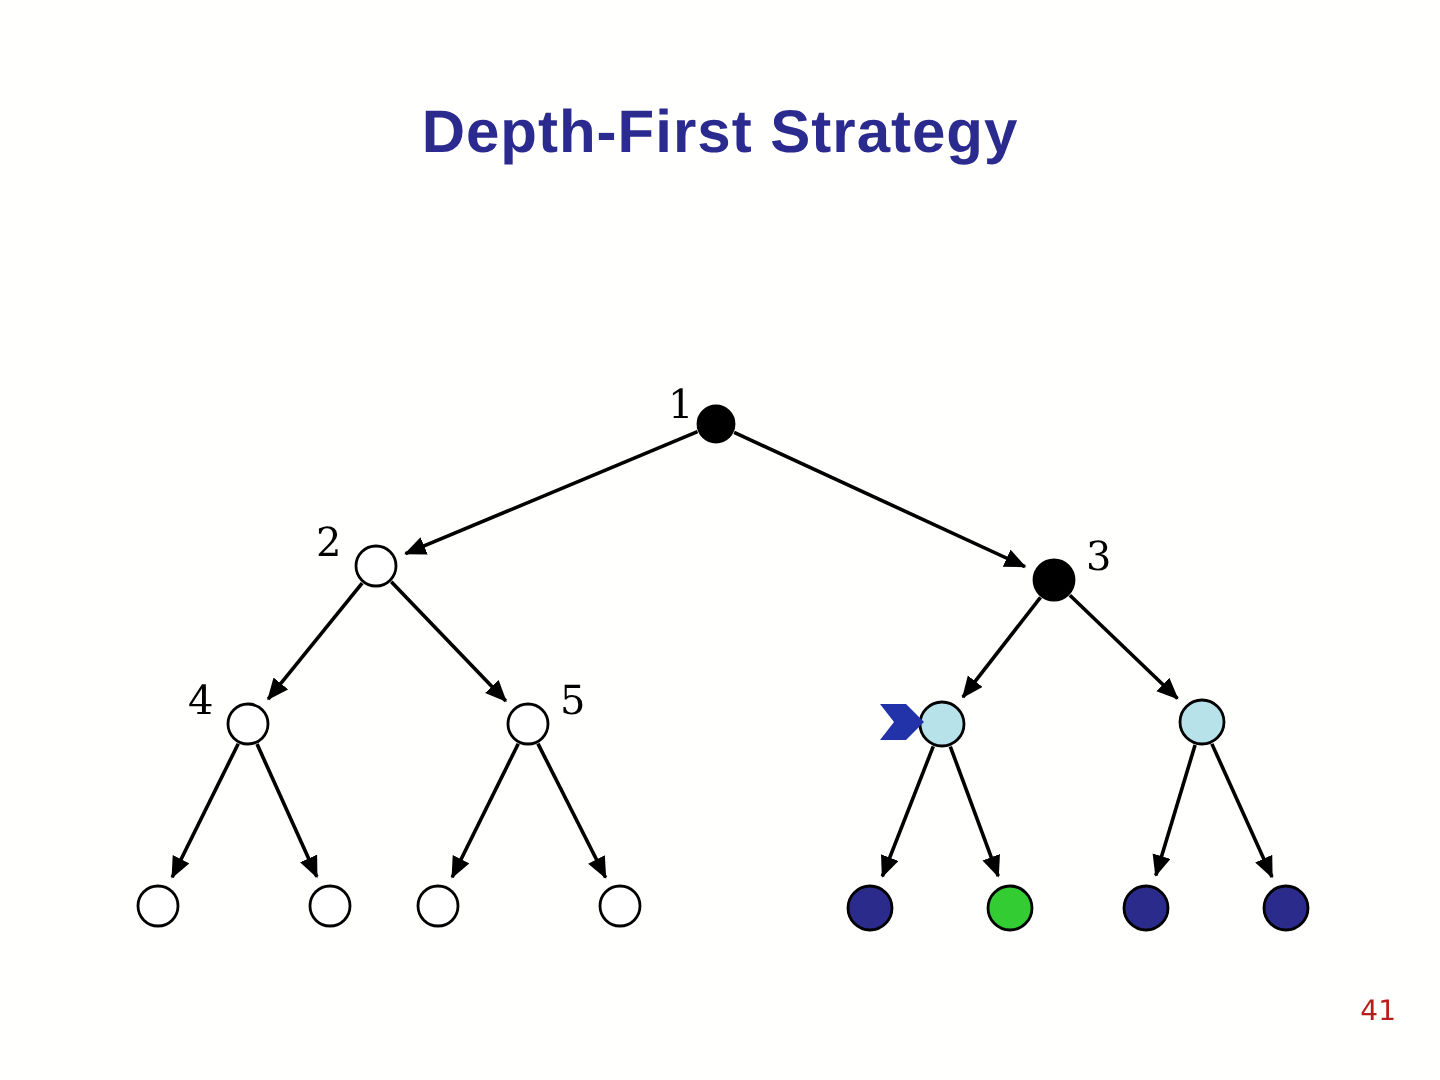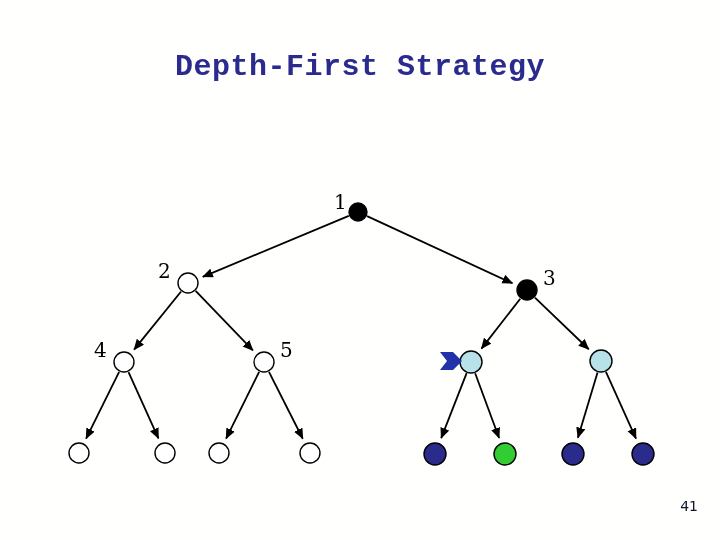--- a/index.html
+++ b/index.html
@@ -14,21 +14,21 @@
     background: #fffffd;
     overflow: hidden;
     font-family: "DejaVu Sans", sans-serif;
   }
   #title {
     position: absolute;
     left: 0;
     top: 50px;
     width: 720px;
     text-align: center;
-    font-family: Liberation Mono, monospace;
+    font-family: Liberation Sans, sans-serif;
     font-size: 30px;
     font-weight: bold;
     color: #2b2b8f;
     letter-spacing: 0.5px;
   }
   #subtitle {
     position: absolute;
     left: 0;
     top: 135px;
     width: 720px;
@@ -54,21 +54,21 @@
     font-size: 20px;
     color: #000000;
     line-height: 1;
   }
   #page-number {
     position: absolute;
     right: 22px;
     bottom: 26px;
     font-family: "DejaVu Sans", sans-serif;
     font-size: 14px;
-    color: #0f172a;
+    color: #b91c1c;
   }
 </style>
 </head>
 <body>
 
 <div id="slide">
 
   <div id="title">Depth-First Strategy</div>
 
 

